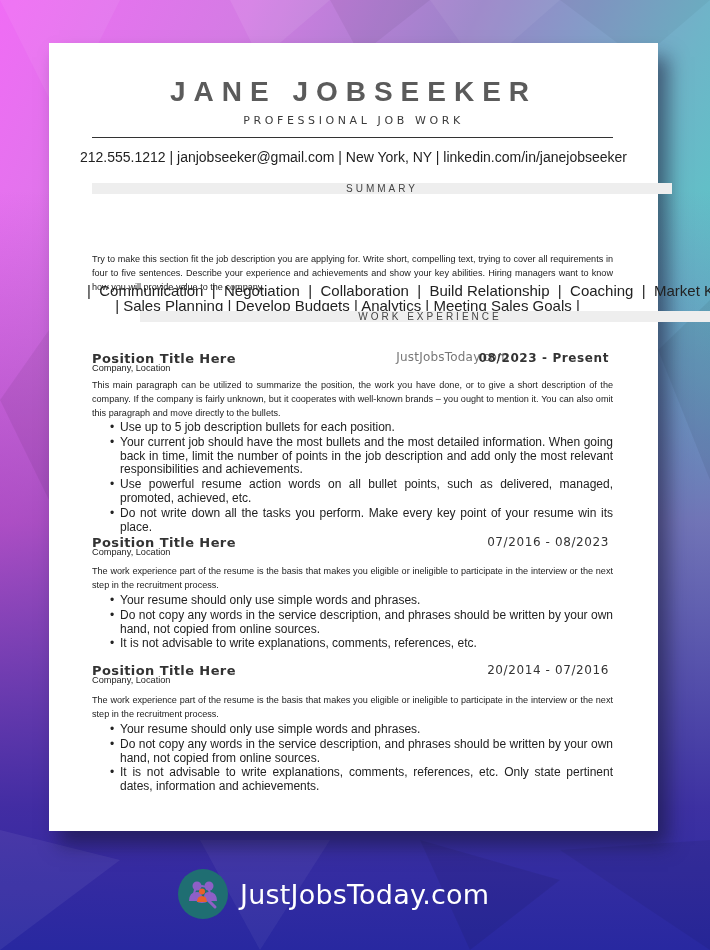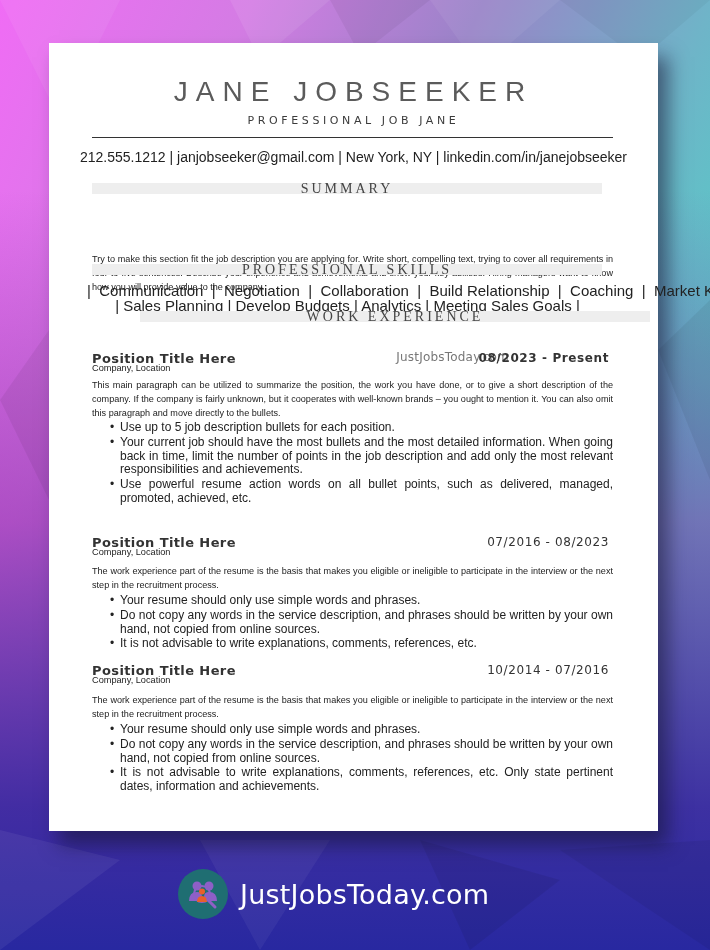--- a/index.html
+++ b/index.html
@@ -22,39 +22,39 @@
     .page {
       position: absolute;
       left: 49px; top: 43px; width: 609px; height: 788px;
       background: #ffffff;
       box-shadow: 10px 14px 18px rgba(20,20,50,0.55);
     }
     .name {
       position: absolute; left: 0; top: 33px; width: 100%;
       text-align: center;
       font-size: 28px; letter-spacing: 8px; color: #5b5b5b;
-      font-family: "Liberation Sans", sans-serif; font-weight: normal;
+      font-family: "Liberation Sans", sans-serif; font-weight: bold;
     }
     .jobtitle {
       position: absolute; left: 0; top: 71px; width: 100%;
       text-align: center; font-size: 11px; letter-spacing: 3.6px; color: #3b3b3b;
       font-family: "DejaVu Sans", sans-serif;
     }
     .rule {
       position: absolute; left: 43px; top: 94px; width: 521px; height: 1px; background: #333;
     }
     .contact {
       position: absolute; left: 0; top: 106px; width: 100%;
       text-align: center; font-size: 14px; color: #222;
     }
     .section-bar {
-      position: absolute; left: 43px; width: 510px; height: 11px;
+      position: absolute; left: 43px; width: 580px; height: 11px;
       background: #eeeeee;
-      text-align: center; font-size: 14px; line-height: 11px;
-      letter-spacing: 3px; color: #444; font-family: Liberation Serif, serif;
+      text-align: center; font-size: 10px; line-height: 11px;
+      letter-spacing: 3px; color: #444; font-family: Liberation Sans, sans-serif;
     }
     .para {
       position: absolute; left: 43px; width: 521px;
       font-size: 9.1px; line-height: 13.8px; color: #222; text-align: justify;
     }
     .skills {
       position: absolute; left: 38px; width: 521px; text-align: center;
       font-size: 15px; line-height: 14.5px; color: #222;
     }
     .job-head { position: absolute; left: 43px; width: 521px; height: 24px; }
@@ -108,64 +108,64 @@
   <polygon points="0,400 49,330 49,500" fill="rgba(0,0,0,0.06)"></polygon>
   <polygon points="658,350 710,300 710,480" fill="rgba(0,0,0,0.06)"></polygon>
   <polygon points="0,830 120,860 0,950" fill="rgba(255,255,255,0.06)"></polygon>
   <polygon points="200,840 330,840 260,950" fill="rgba(255,255,255,0.05)"></polygon>
   <polygon points="420,840 560,880 470,950" fill="rgba(0,0,0,0.07)"></polygon>
   <polygon points="560,850 710,840 710,950" fill="rgba(0,0,0,0.06)"></polygon>
 </svg>
 
 <div class="page">
   <div class="name">JANE JOBSEEKER</div>
-  <div class="jobtitle">PROFESSIONAL JOB JANE</div>
+  <div class="jobtitle">PROFESSIONAL JOB WORK</div>
   <div class="rule"></div>
   <div class="contact">212.555.1212 | janjobseeker@gmail.com | New York, NY | linkedin.com/in/janejobseeker</div>
 
   <div class="section-bar" style="top:140px;">SUMMARY</div>
   <div class="para" style="top:162px;margin-top:48px;">Try to make this section fit the job description you are applying for. Write short, compelling text, trying to cover all requirements in four to five sentences. Describe your experience and achievements and show your key abilities. Hiring managers want to know how you will provide value to the company.</div>
 
-  <div class="section-bar" style="top:221px;">PROFESSIONAL SKILLS</div>
   <div class="skills" style="top:241px;">
     <div style="white-space:pre;">|  Communication  |  Negotiation  |  Collaboration  |  Build Relationship  |  Coaching  |  Market Knowledge  |</div>
     <div>| Sales Planning | Develop Budgets | Analytics | Meeting Sales Goals |</div>
   </div>
 
   <div class="section-bar" style="top:268px;margin-left:48px;">WORK EXPERIENCE</div>
 
   <div class="job-head" style="top:308px;">
     <div class="pos-title">Position Title Here</div>
     <div class="company">Company, Location</div>
     <div class="watermark">JustJobsToday.com</div>
     <div class="dates bold">08/2023 - Present</div>
   </div>
   <div class="para" style="top:336px;">This main paragraph can be utilized to summarize the position, the work you have done, or to give a short description of the company. If the company is fairly unknown, but it cooperates with well-known brands – you ought to mention it. You can also omit this paragraph and move directly to the bullets.</div>
   <ul class="bullets" style="top:378px;">
     <li>Use up to 5 job description bullets for each position.</li>
     <li>Your current job should have the most bullets and the most detailed information. When going back in time, limit the number of points in the job description and add only the most relevant responsibilities and achievements.</li>
     <li>Use powerful resume action words on all bullet points, such as delivered, managed, promoted, achieved, etc.</li>
+    <li>Do not write down all the tasks you perform. Make every key point of your resume win its place.</li>
   </ul>
 
   <div class="job-head" style="top:492px;">
     <div class="pos-title">Position Title Here</div>
     <div class="company">Company, Location</div>
     <div class="dates">07/2016 - 08/2023</div>
   </div>
   <div class="para" style="top:522px;">The work experience part of the resume is the basis that makes you eligible or ineligible to participate in the interview or the next step in the recruitment process.</div>
   <ul class="bullets" style="top:551px;">
     <li>Your resume should only use simple words and phrases.</li>
     <li>Do not copy any words in the service description, and phrases should be written by your own hand, not copied from online sources.</li>
     <li>It is not advisable to write explanations, comments, references, etc.</li>
   </ul>
 
   <div class="job-head" style="top:620px;">
     <div class="pos-title">Position Title Here</div>
     <div class="company">Company, Location</div>
-    <div class="dates">10/2014 - 07/2016</div>
+    <div class="dates">20/2014 - 07/2016</div>
   </div>
   <div class="para" style="top:651px;">The work experience part of the resume is the basis that makes you eligible or ineligible to participate in the interview or the next step in the recruitment process.</div>
   <ul class="bullets" style="top:680px;">
     <li>Your resume should only use simple words and phrases.</li>
     <li>Do not copy any words in the service description, and phrases should be written by your own hand, not copied from online sources.</li>
     <li>It is not advisable to write explanations, comments, references, etc. Only state pertinent dates, information and achievements.</li>
   </ul>
 </div>
 
 <div class="brand">

